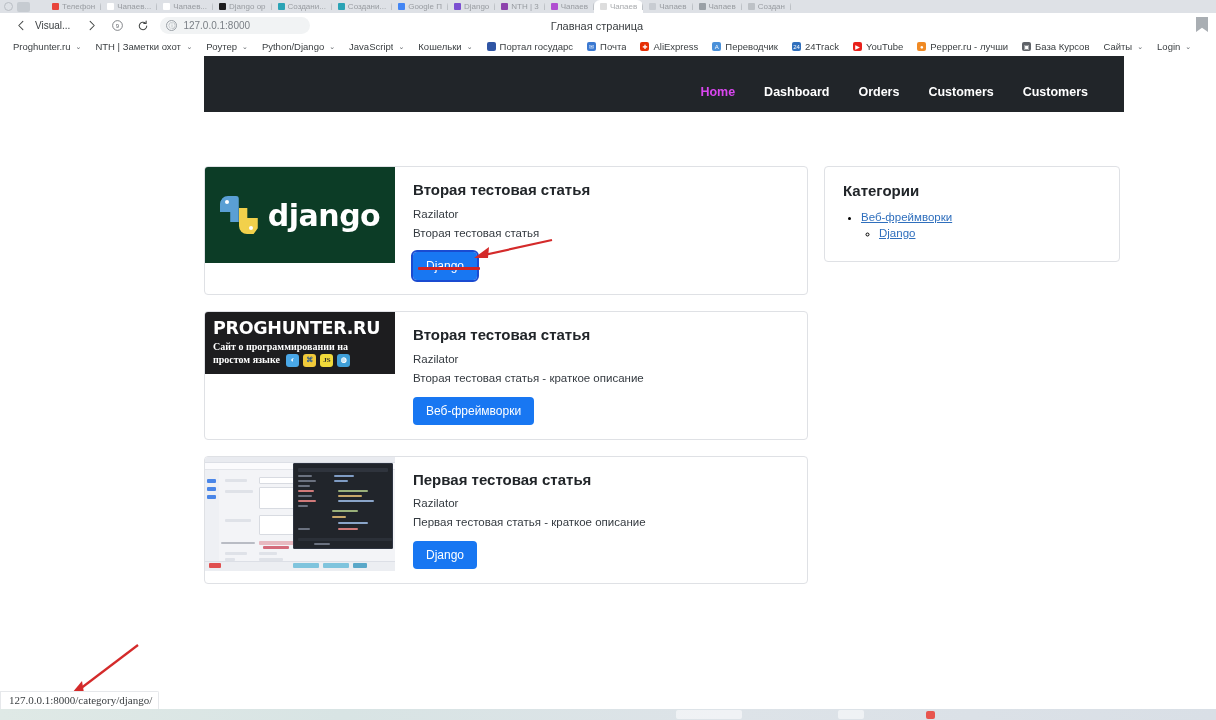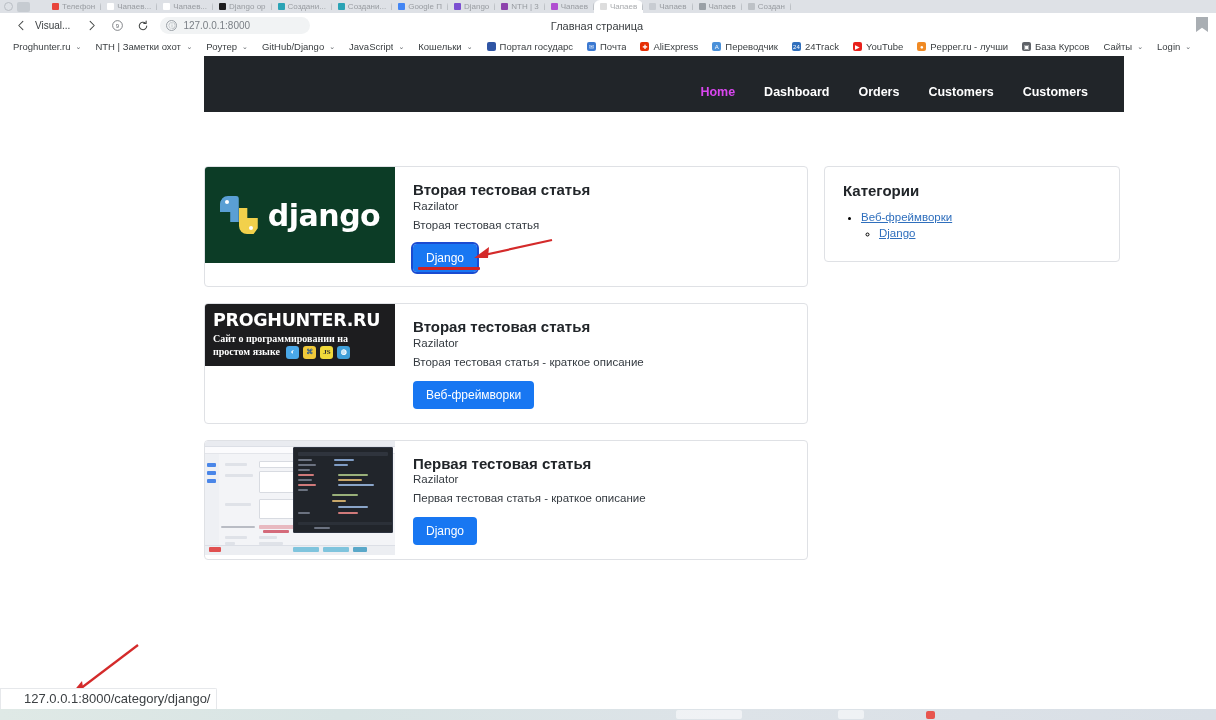--- a/index.html
+++ b/index.html
@@ -136,21 +136,21 @@
   .col-main { position: absolute; left: 0; top: 0; width: 604px; }
   .col-side { position: absolute; left: 620px; top: 0; width: 296px; }
 
   .card {
     background: #ffffff; border: 1px solid #dfe1e5; border-radius: 4px;
     position: relative; margin-bottom: 16px; display: flex; overflow: hidden;
   }
   .card-thumb { width: 190px; flex: 0 0 190px; position: relative; overflow: hidden; }
   .card-body { flex: 1 1 auto; padding: 14px 16px 14px 18px; }
   .card-title { font-size: 15px; font-weight: 700; color: #212529; line-height: 1.25; }
-  .card-author { font-size: 11.5px; color: #343a40; margin-top: 0; }
+  .card-author { font-size: 11.5px; color: #343a40; margin-top: 8px; }
   .card-desc { font-size: 11.5px; color: #343a40; margin-top: 7px; }
   .tag-btn {
     display: inline-block; margin-top: 13px;
     background: #1877f2; color: #ffffff; font-size: 12px;
     padding: 7px 13px; border-radius: 4px; border: none; cursor: pointer;
     font-family: "Liberation Sans", sans-serif;
   }
   .tag-btn.focused { outline: 2px solid #1a4bd1; outline-offset: 0px; }
 
   
@@ -208,22 +208,22 @@
   
   .anno { position: absolute; pointer-events: none; }
   .anno-line { stroke: #d42a2a; stroke-width: 2.2; fill: none; }
   .anno-head { fill: #d42a2a; }
   .anno-underline { position:absolute; height:3px; background:#cf2222; border-radius:1px; }
 
   
   .statusbar {
     position: absolute; left: 0; bottom: 11px;
     background: #ffffff; border: 1px solid #e6e8eb; border-bottom:none;
-    padding: 2px 6px 3px 23px; font-size: 13px; color: #3c4043;
-    border-top-right-radius: 2px; white-space: nowrap;
+    padding: 2px 6px 3px 8px; font-size: 11px; color: #3c4043;
+    border-top-right-radius: 2px; white-space: nowrap; font-family: Liberation Serif, serif;
   }
 
   
   .taskbar {
     position: absolute; left: 0; bottom: 0; width: 1216px; height: 11px;
     background: linear-gradient(90deg, #dfe9e6 0%, #d8e4e4 28%, #dde3e8 60%, #d9dfe6 100%);
     overflow: hidden;
   }
   .tk-item { position: absolute; top: 1px; height: 9px; border-radius: 2px; background: rgba(255,255,255,.55); }
   .tk-red { position:absolute; top:2px; width:9px; height:8px; border-radius:2px; background:#e8554e; }
@@ -340,21 +340,21 @@
       </div>
       <div class="bm">
         <span class="clipped">NTH | Заметки охоть</span>
         <span class="caret">⌄</span>
       </div>
       <div class="bm">
         <span class="clipped">Роутер</span>
         <span class="caret">⌄</span>
       </div>
       <div class="bm">
-        <span class="clipped">GitHub/Django</span>
+        <span class="clipped">Python/Django</span>
         <span class="caret">⌄</span>
       </div>
       <div class="bm">
         <span class="clipped">JavaScript</span>
         <span class="caret">⌄</span>
       </div>
       <div class="bm">
         <span class="clipped">Кошельки</span>
         <span class="caret">⌄</span>
       </div>

